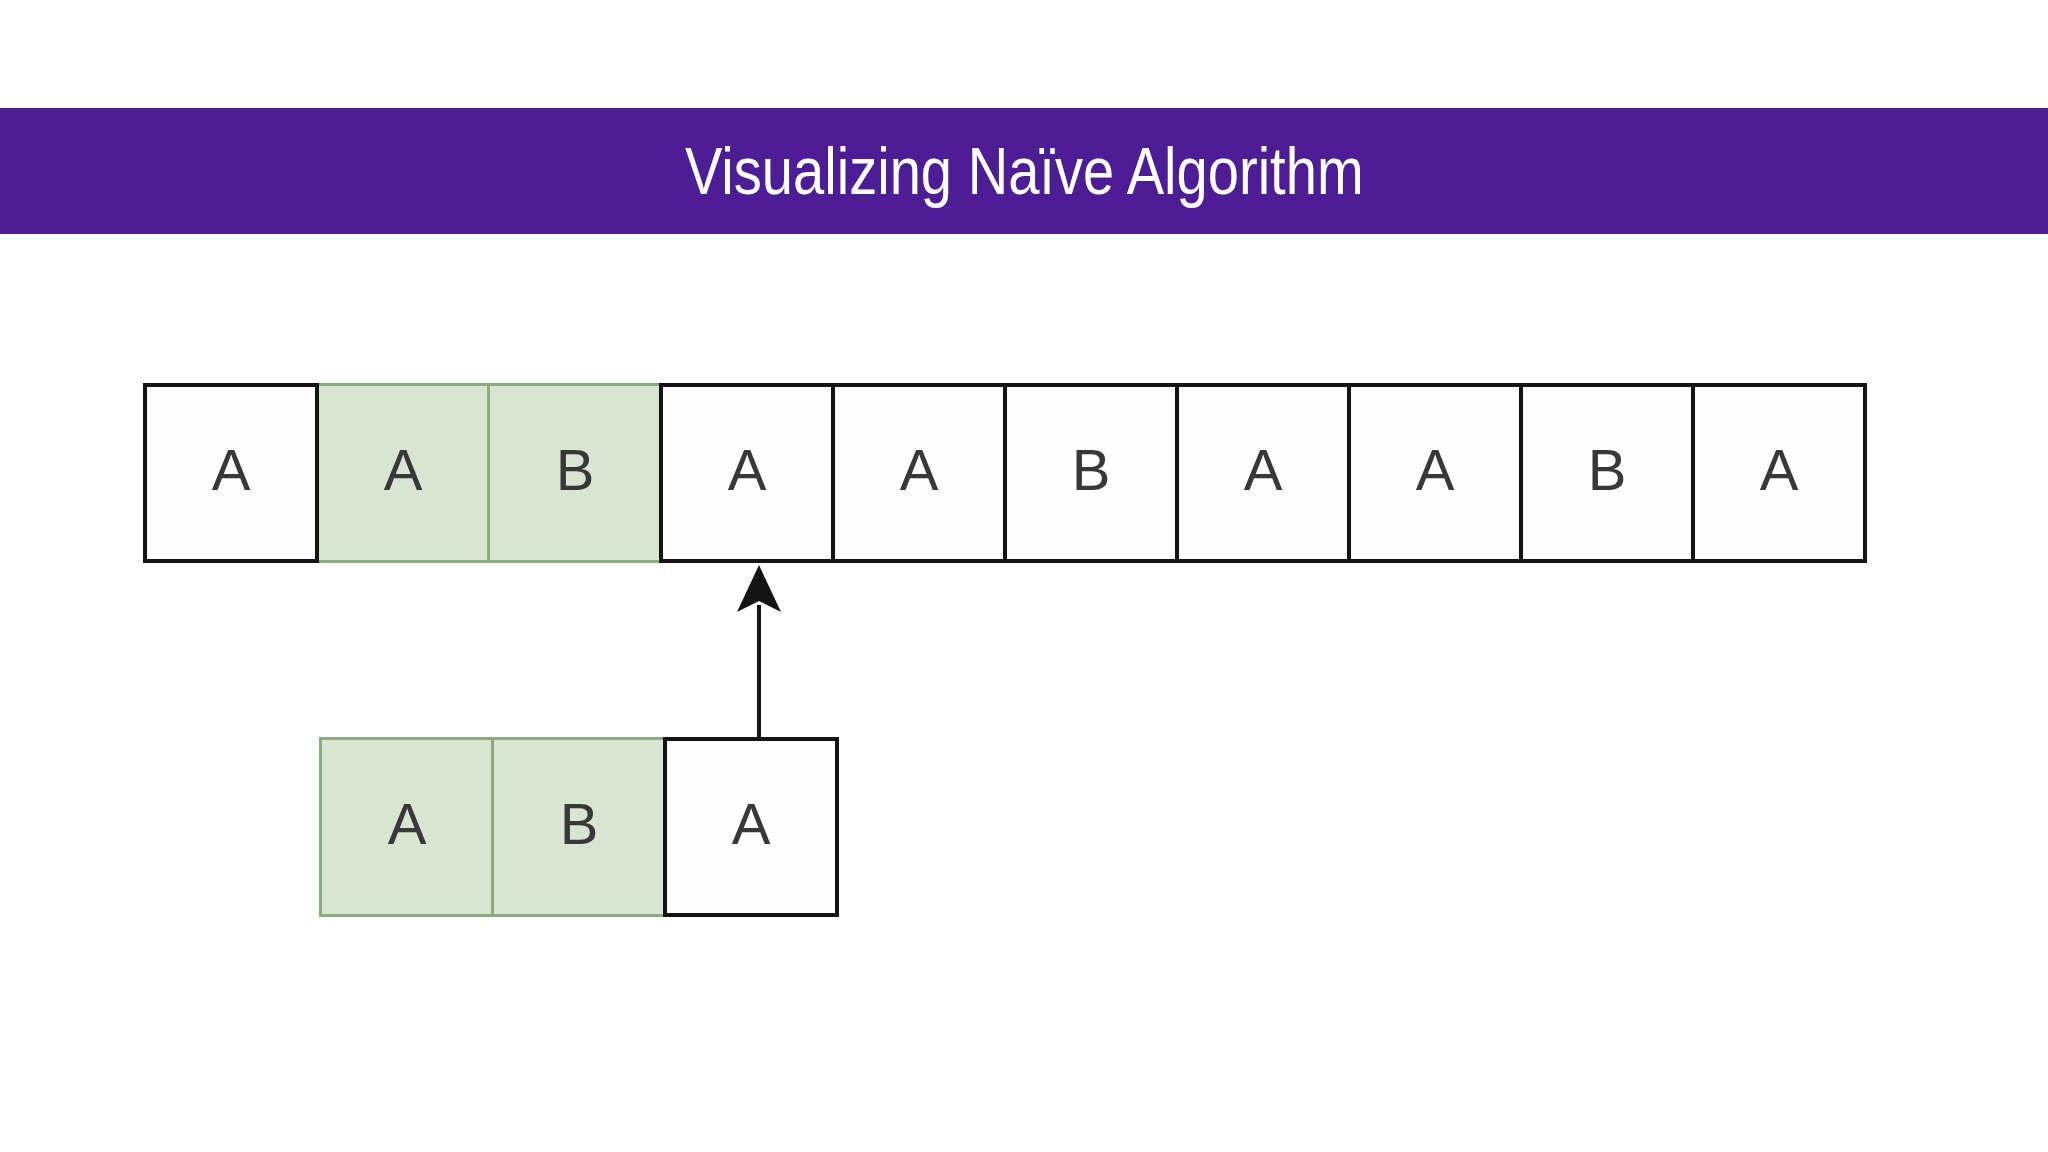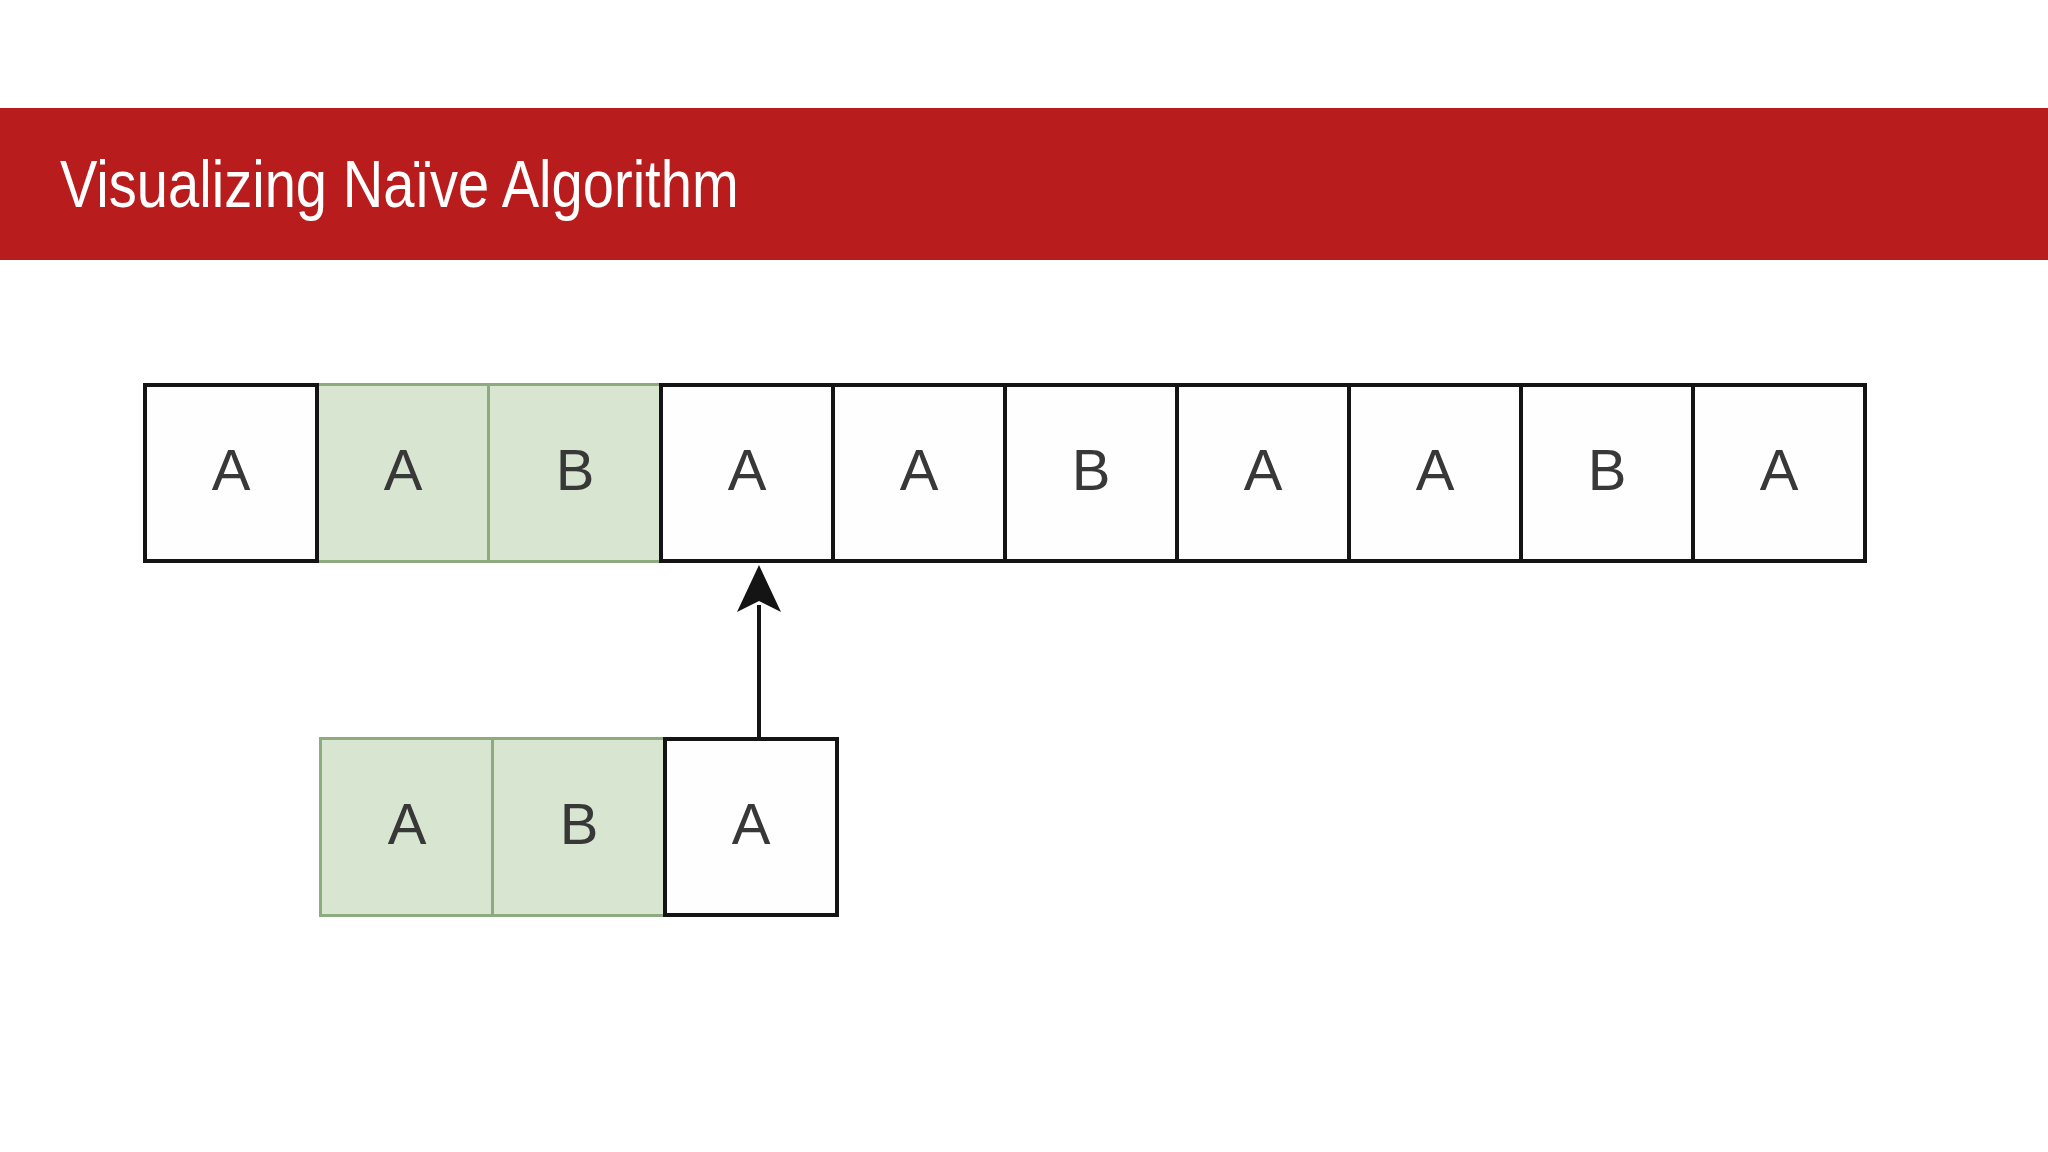--- a/index.html
+++ b/index.html
@@ -14,24 +14,25 @@
     overflow: hidden;
     font-family: "Liberation Sans", sans-serif;
   }
 
   
   .banner {
     position: absolute;
     left: 0;
     top: 108px;
     width: 2048px;
-    height: 152px;
-    background: #b91c1c;
+    height: 126px;
+    background: #4c1d95;
     display: flex;
     align-items: center;
+    justify-content: center;
   }
   .banner h1 {
     margin: 0;
     color: #ffffff;
     font-size: 66px;
     font-weight: 500;
     letter-spacing: 0px;
     transform: scaleX(0.85);
     transform-origin: center;
     white-space: nowrap;

